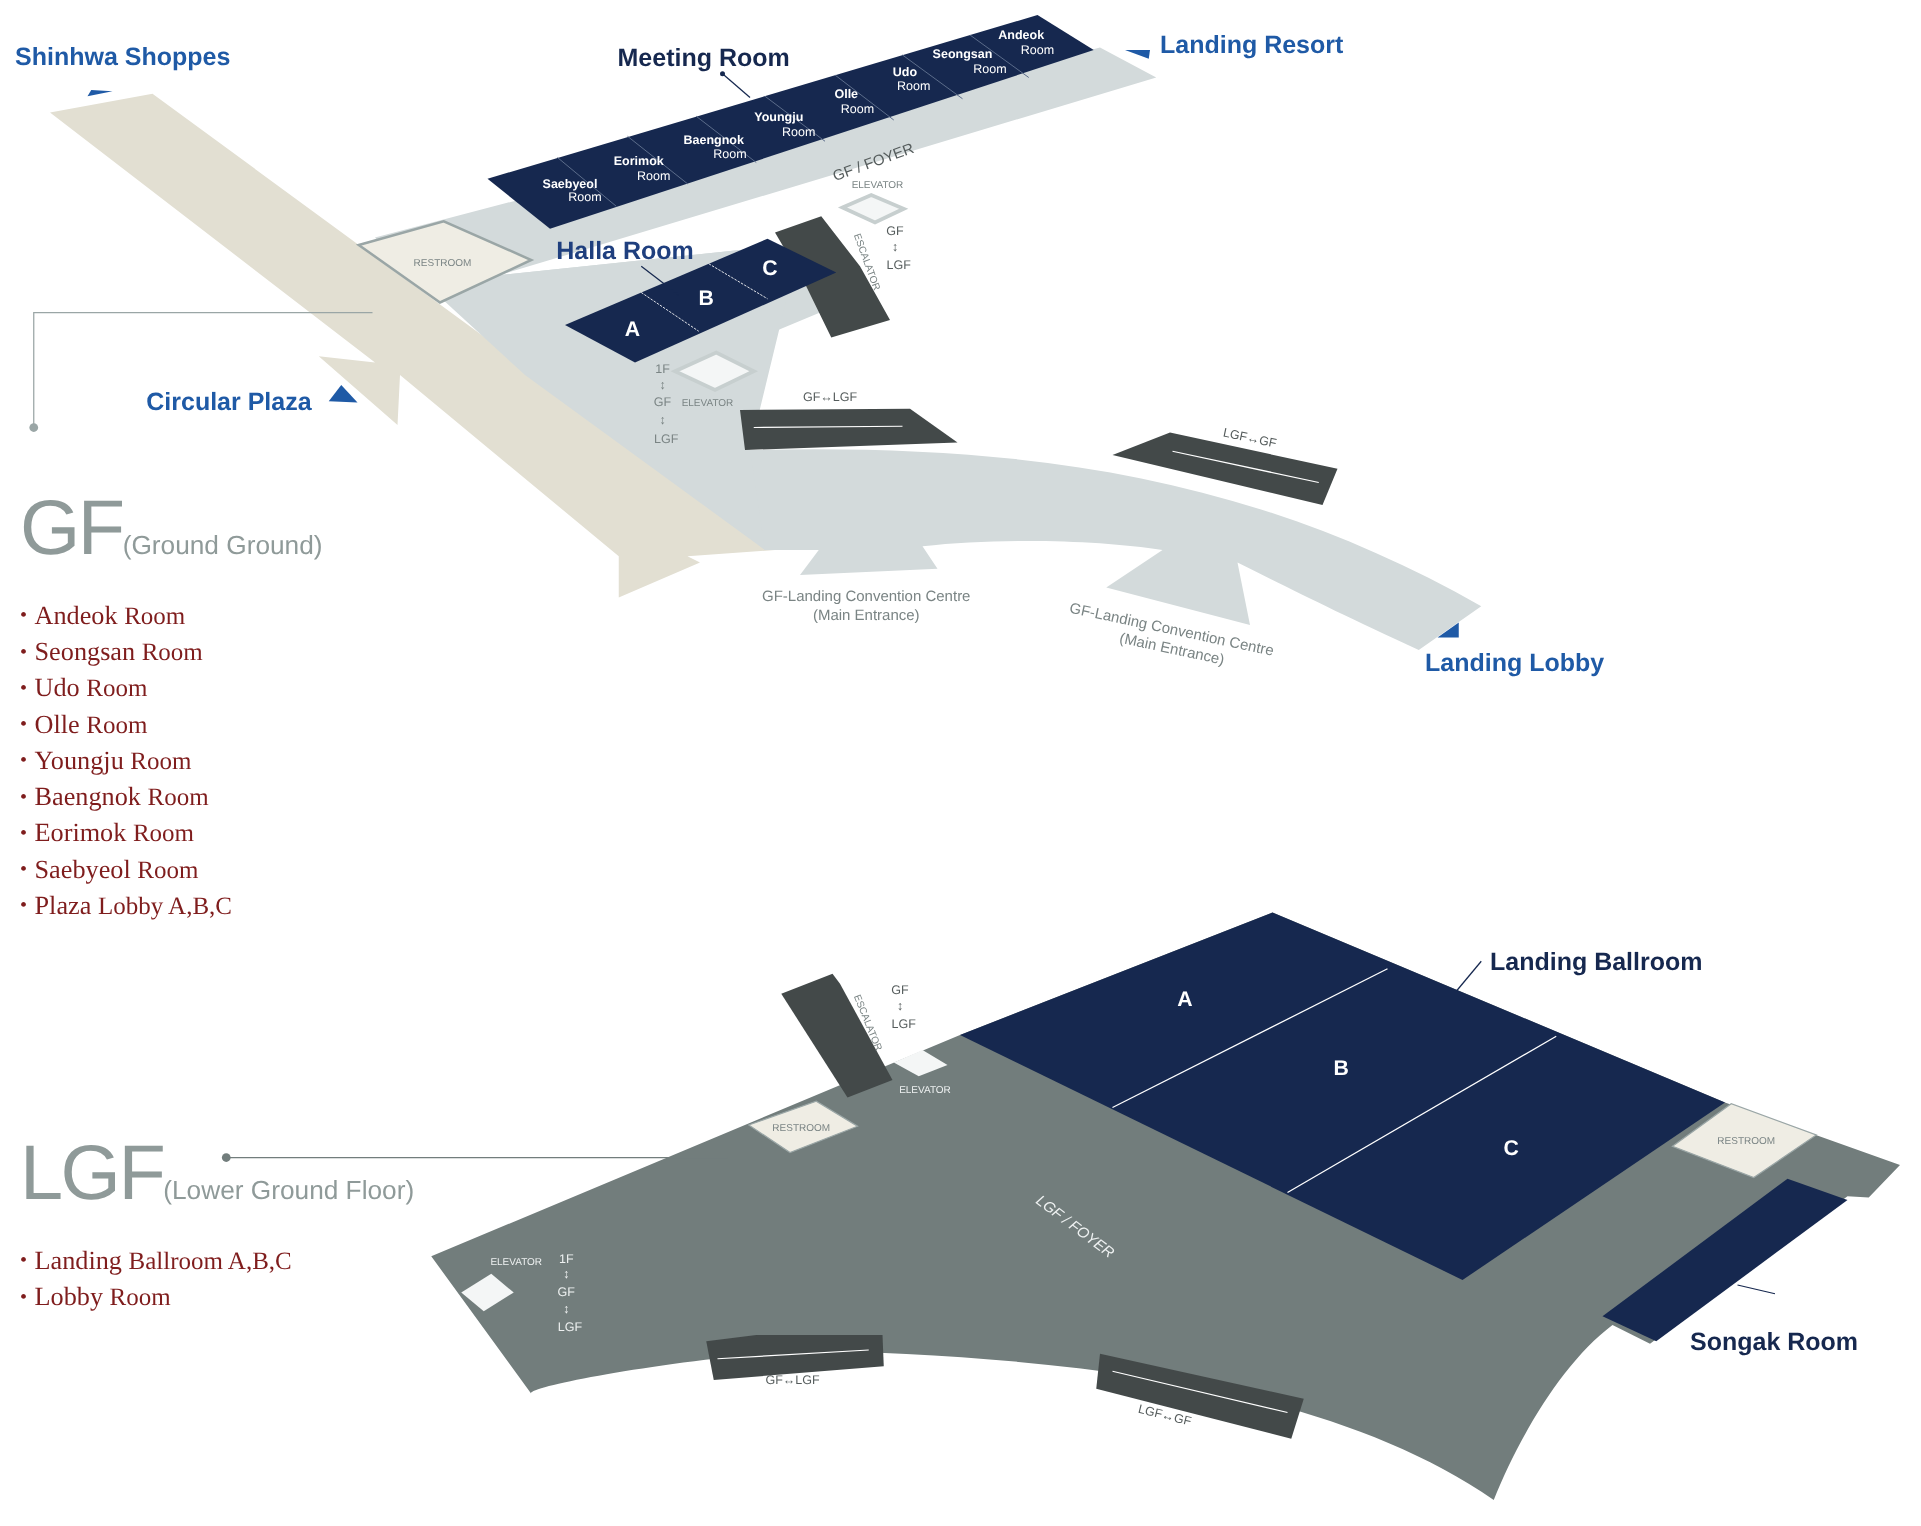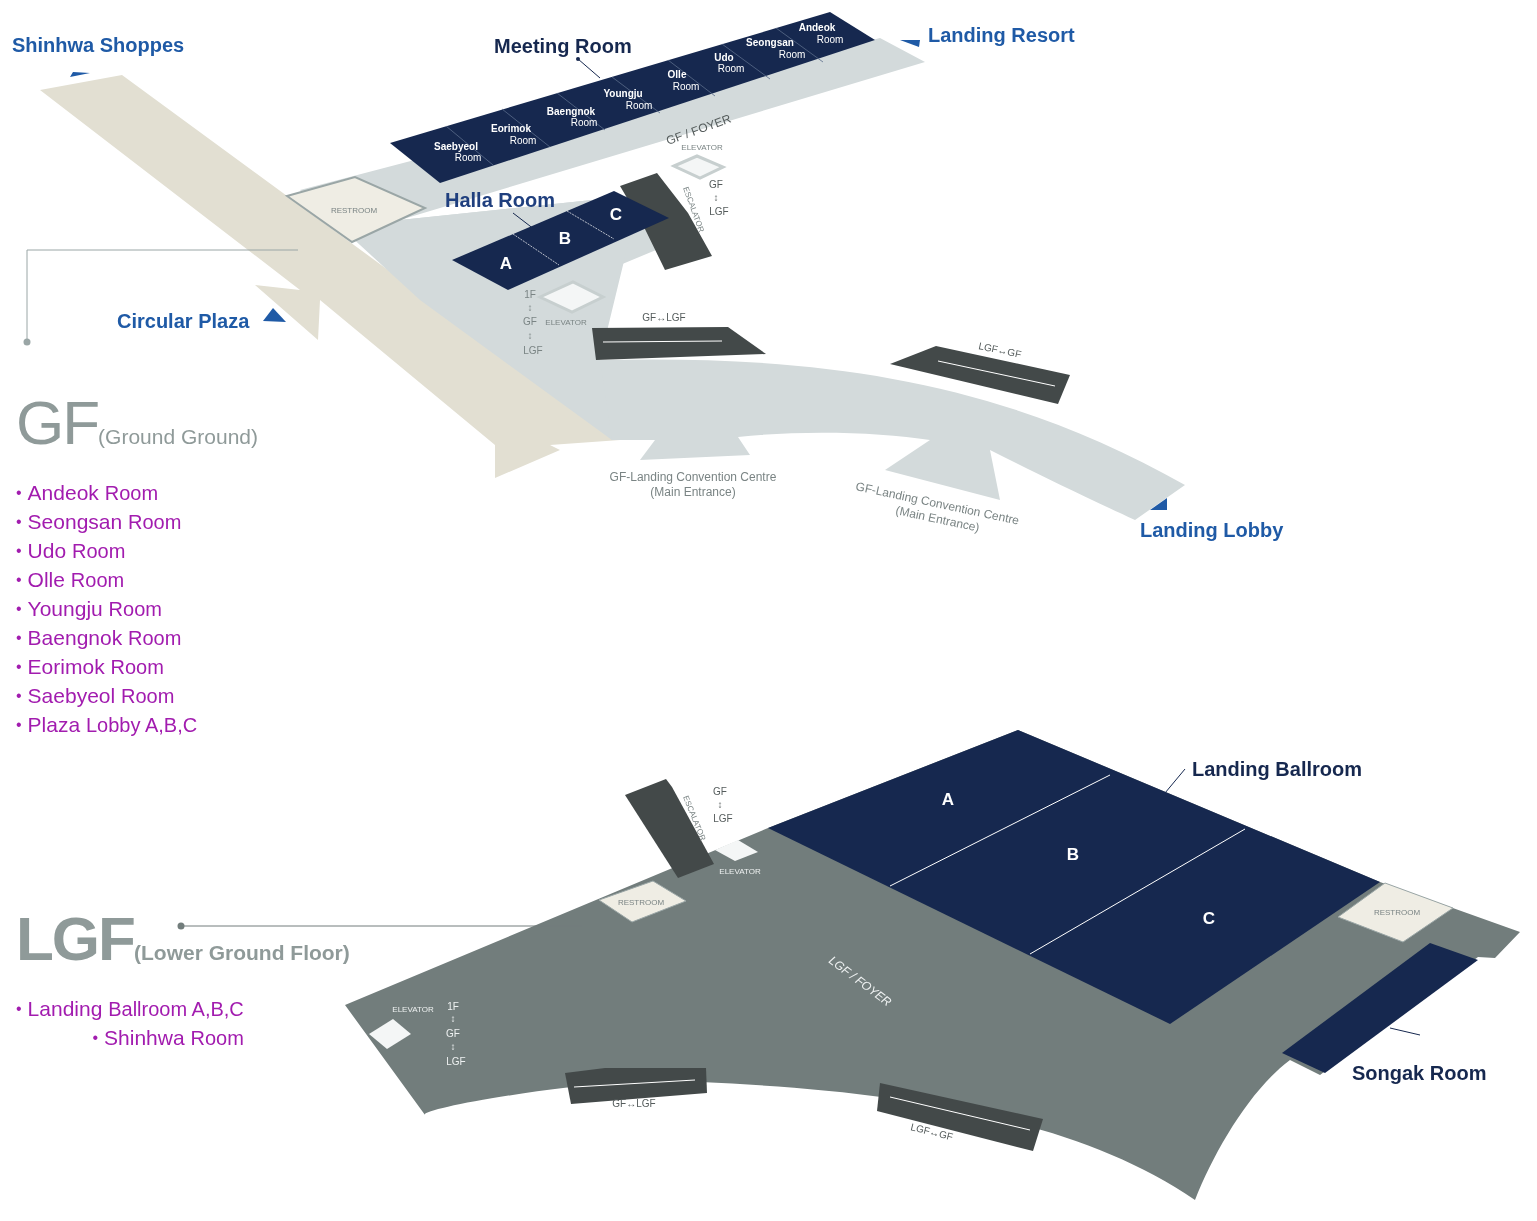--- a/index.html
+++ b/index.html
@@ -10,21 +10,21 @@
   .room-t { font-family:"Liberation Sans", sans-serif; fill:#ffffff; font-size:10px; font-weight:700; }
   .room-s { font-family:"Liberation Sans", sans-serif; fill:#ffffff; font-size:10px; }
   .small-g { font-family:"Liberation Sans", sans-serif; fill:#7a8484; font-size:8px; }
   .small-d { font-family:"Liberation Sans", sans-serif; fill:#555c5c; font-size:10px; }
   .small-w { font-family:"Liberation Sans", sans-serif; fill:#eef1f1; font-size:10px; }
   .letter { font-family:"Liberation Sans", sans-serif; fill:#ffffff; font-size:17px; font-weight:700; }
   .entr { font-family:"Liberation Sans", sans-serif; fill:#7a8484; font-size:12px; }
   .floor-big { position:absolute; font-family:"Liberation Sans", sans-serif; color:#8f9a99; font-weight:300; line-height:1; }
   .floor-big .code { font-size:62px; letter-spacing:-2px; }
   .floor-big .sub { font-size:21px; color:#8f9a99; }
-  .room-list { position:absolute; list-style:none; margin:0; padding:0; font-family:Liberation Sans, sans-serif; color:#a21caf; font-size:21px; }
+  .room-list { position:absolute; list-style:none; margin:0; padding:0; font-family:Liberation Serif, serif; color:#7f1d1d; font-size:21px; }
   .room-list li { height:29px; line-height:29px; white-space:nowrap; }
   .room-list li::before { content:"\2022"; margin-right:6px; font-size:16px; position:relative; top:-2px; }
   .room-list .suffix { font-size:20px; }
 </style>
 </head>
 <body>
 
 <svg id="map" width="1537" height="1221" viewBox="0 0 1537 1221">
 
   <polygon points="40,90 122,75 620,440 550,445 560,450 495,478 495,445 320,300 318,340 255,285 300,290" fill="#e2dfd2"></polygon>
@@ -184,19 +184,19 @@
   <li><span>Seongsan</span> <span class="suffix">Room</span></li>
   <li><span>Udo</span> <span class="suffix">Room</span></li>
   <li><span>Olle</span> <span class="suffix">Room</span></li>
   <li><span>Youngju</span> <span class="suffix">Room</span></li>
   <li><span>Baengnok</span> <span class="suffix">Room</span></li>
   <li><span>Eorimok</span> <span class="suffix">Room</span></li>
   <li><span>Saebyeol</span> <span class="suffix">Room</span></li>
   <li><span>Plaza</span> <span class="suffix">Lobby A,B,C</span></li>
 </ul>
 
-<div class="floor-big" style="left:16px; top:908px;font-weight:bold;">
+<div class="floor-big" style="left:16px; top:908px;">
   <span class="code">LGF</span><span class="sub">(Lower Ground Floor)</span>
 </div>
-<ul class="room-list" style="left:16px; top:994px;text-align:right;">
+<ul class="room-list" style="left:16px; top:994px;">
   <li><span>Landing</span> <span class="suffix">Ballroom A,B,C</span></li>
-  <li><span>Shinhwa</span> <span class="suffix">Room</span></li>
+  <li><span>Lobby</span> <span class="suffix">Room</span></li>
 </ul>
 
 </body></html>

